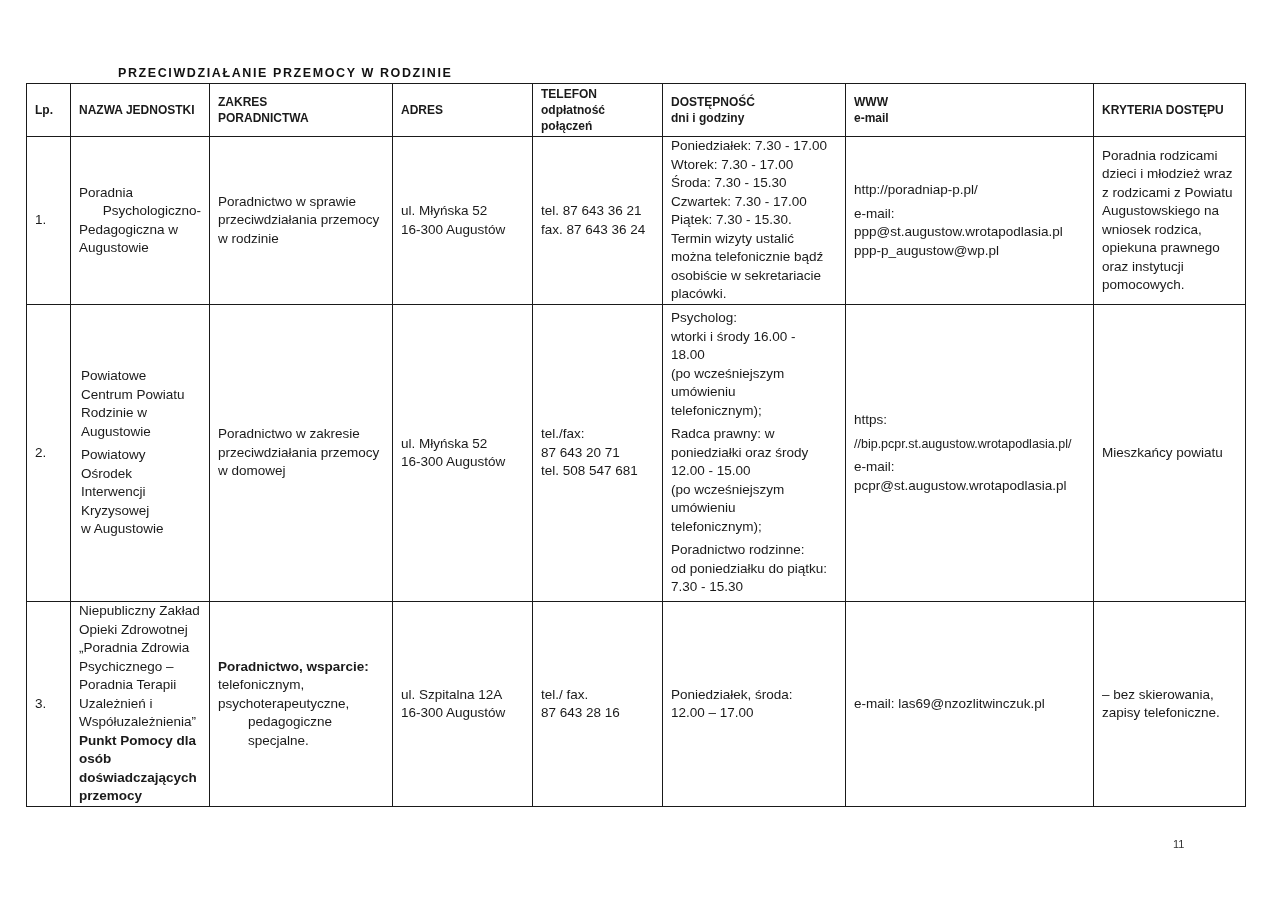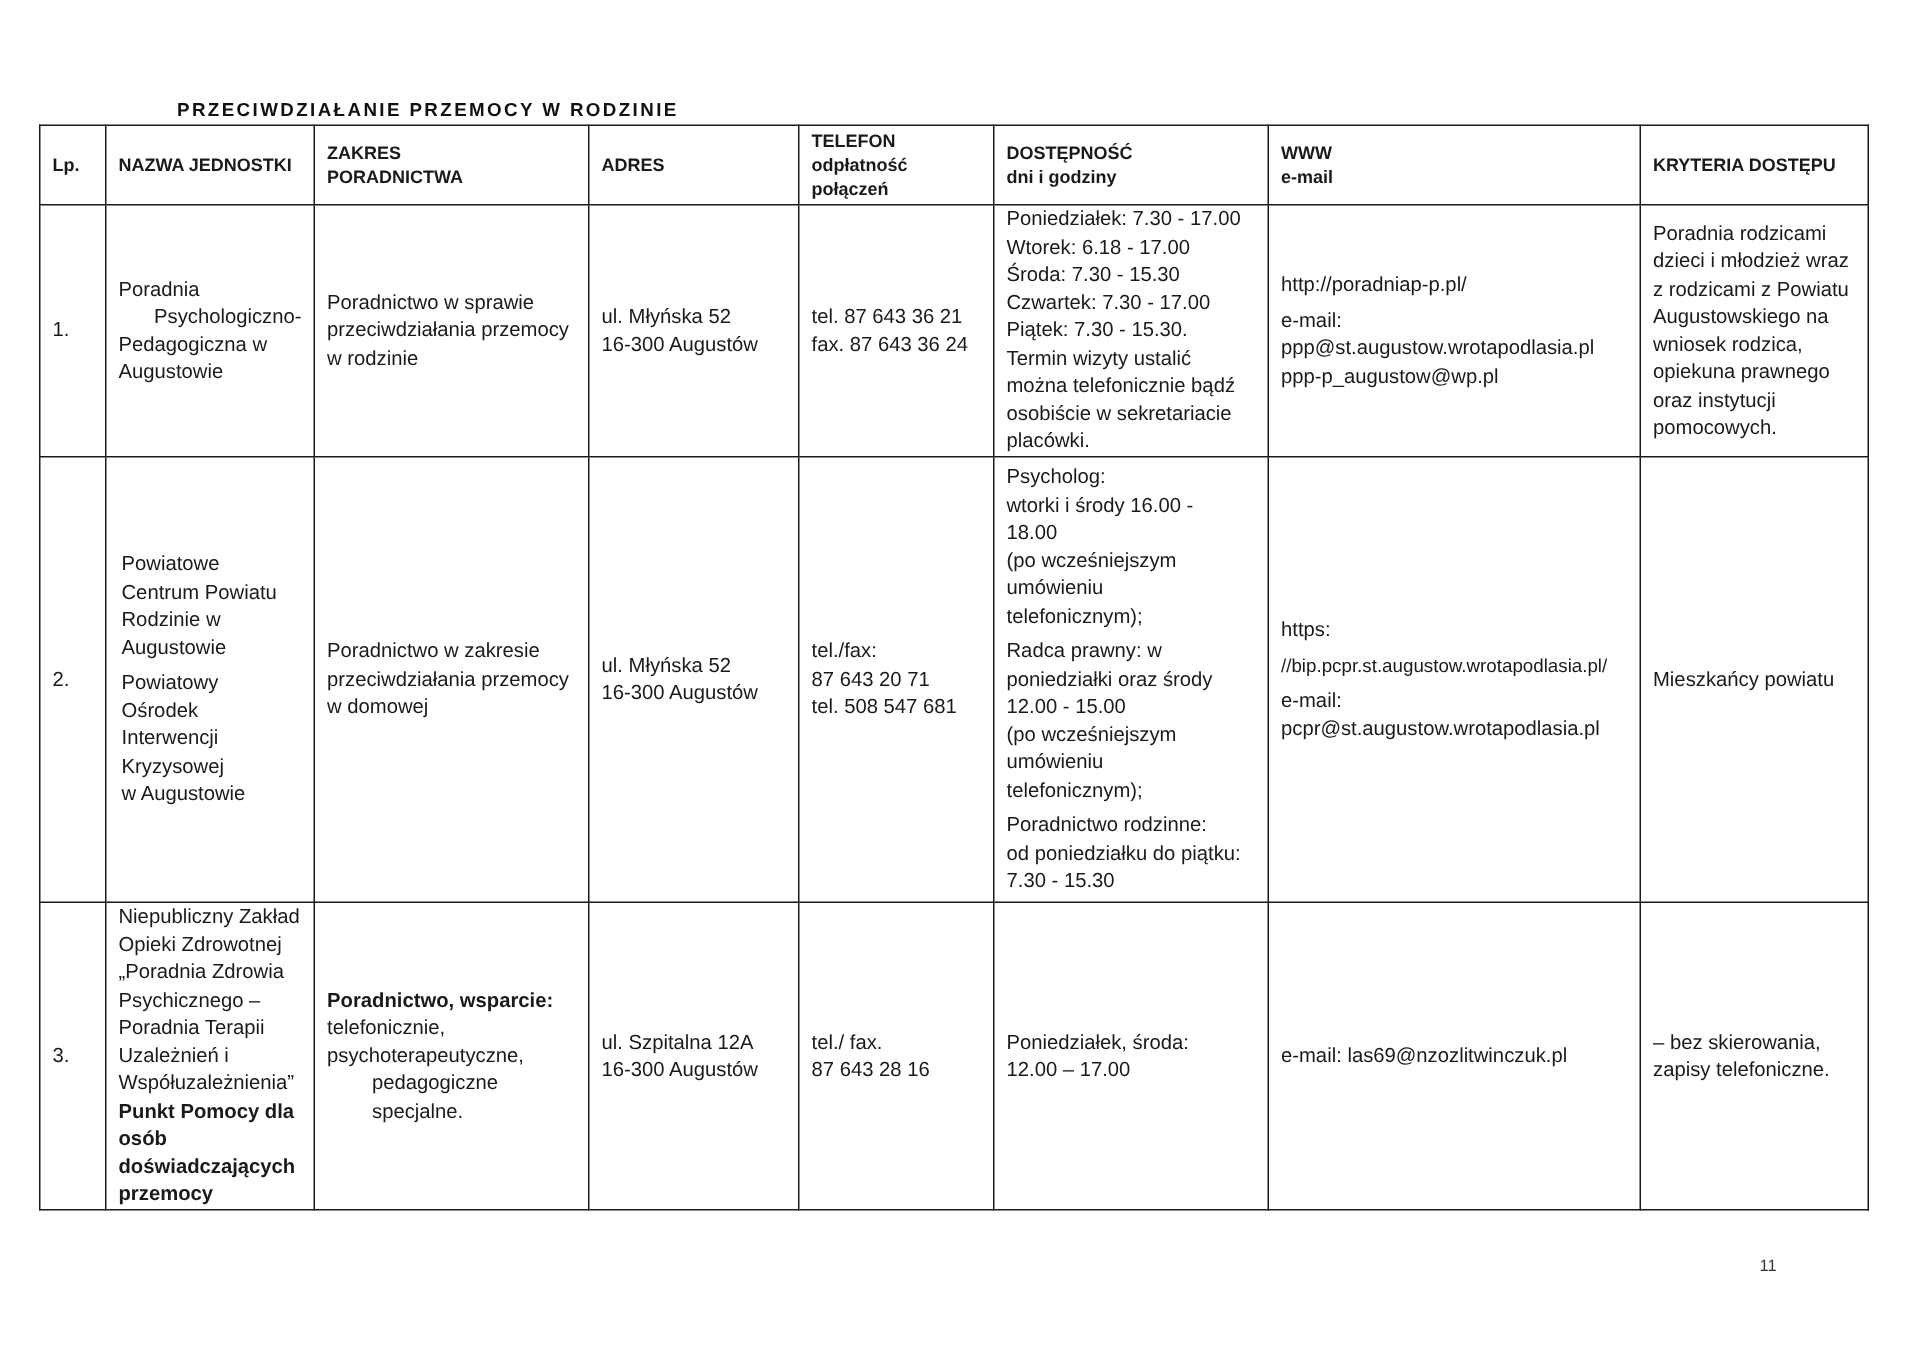--- a/index.html
+++ b/index.html
@@ -79,21 +79,21 @@
     <td>
           <span style="display: block;">ul. Młyńska 52</span>
           <span style="display: block;">16-300 Augustów</span>
         </td>
     <td>
           <span style="display: block;">tel. 87 643 36 21</span>
           <span style="display: block;">fax. 87 643 36 24</span>
         </td>
     <td class="avail1">
           <span style="display: block;">Poniedziałek: 7.30 - 17.00</span>
-          <span style="display: block;">Wtorek: 6.18 - 17.00</span>
+          <span style="display: block;">Wtorek: 7.30 - 17.00</span>
           <span style="display: block;">Środa: 7.30 - 15.30</span>
           <span style="display: block;">Czwartek: 7.30 - 17.00</span>
           <span style="display: block;">Piątek: 7.30 - 15.30.</span>
           <span style="display: block;">Termin wizyty ustalić</span>
           <span style="display: block;">można telefonicznie bądź</span>
           <span style="display: block;">osobiście w sekretariacie</span>
           <span style="display: block;">placówki.</span>
         </td>
     <td>
       <span class="para">http://poradniap-p.pl/</span>
@@ -195,21 +195,21 @@
       <span style="display:block" class="bold">
             <span style="display: block;">Punkt Pomocy dla</span>
             <span style="display: block;">osób</span>
             <span style="display: block;">doświadczających</span>
             <span style="display: block;">przemocy</span>
           </span>
     </td>
     <td>
       <span style="display:block" class="bold">Poradnictwo, wsparcie:</span>
       <span style="display:block">
-            <span style="display: block;">telefonicznie,</span>
+            <span style="display: block;">telefonicznym,</span>
             <span style="display: block;">psychoterapeutyczne,</span>
             <span style="display: block; margin-left: 30px;">pedagogiczne specjalne.</span>
           </span>
     </td>
     <td>
           <span style="display: block;">ul. Szpitalna 12A</span>
           <span style="display: block;">16-300 Augustów</span>
         </td>
     <td>
           <span style="display: block;">tel./ fax.</span>

